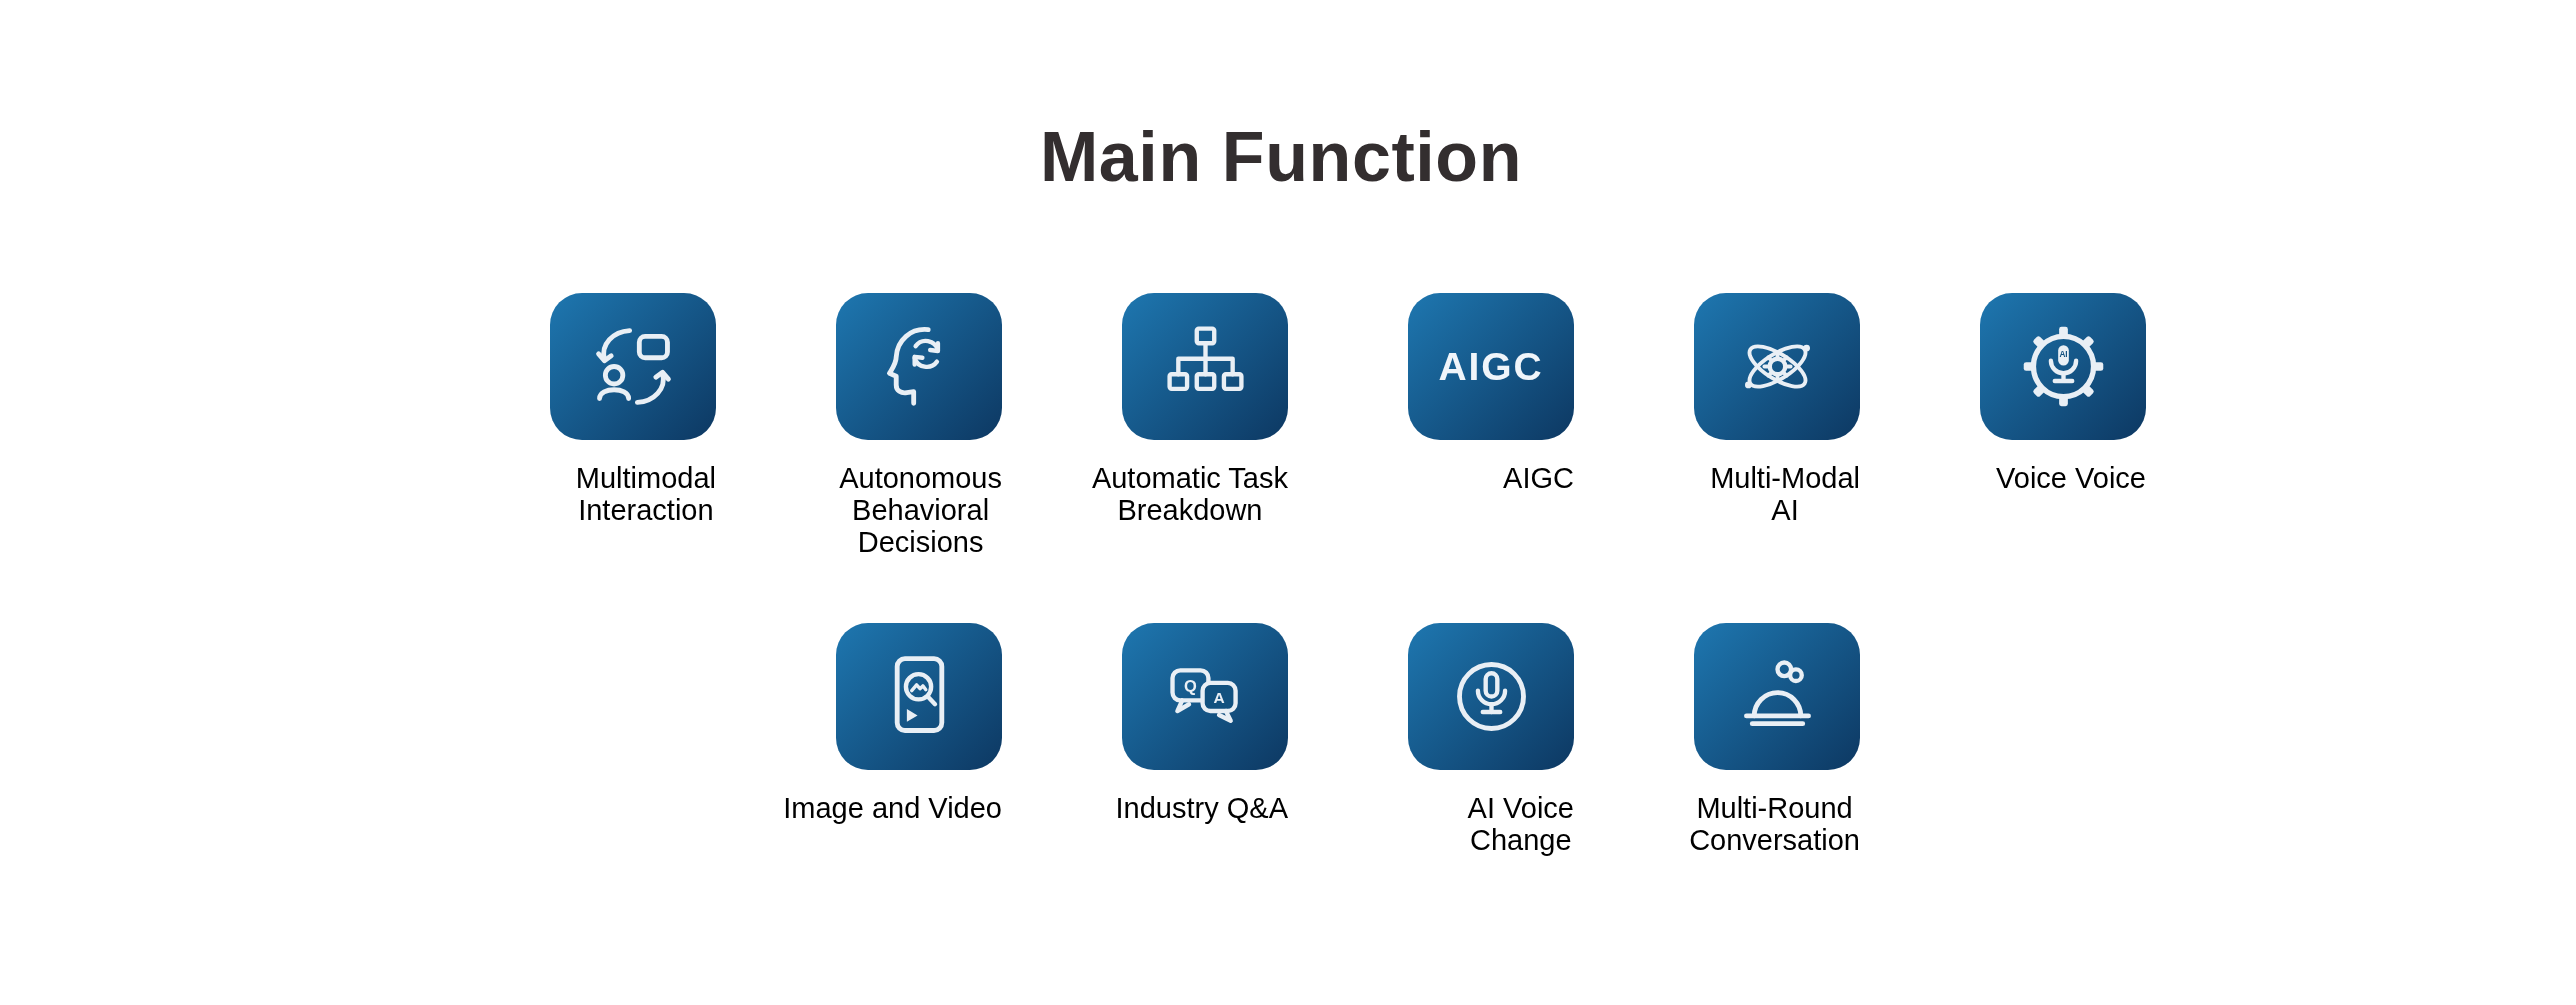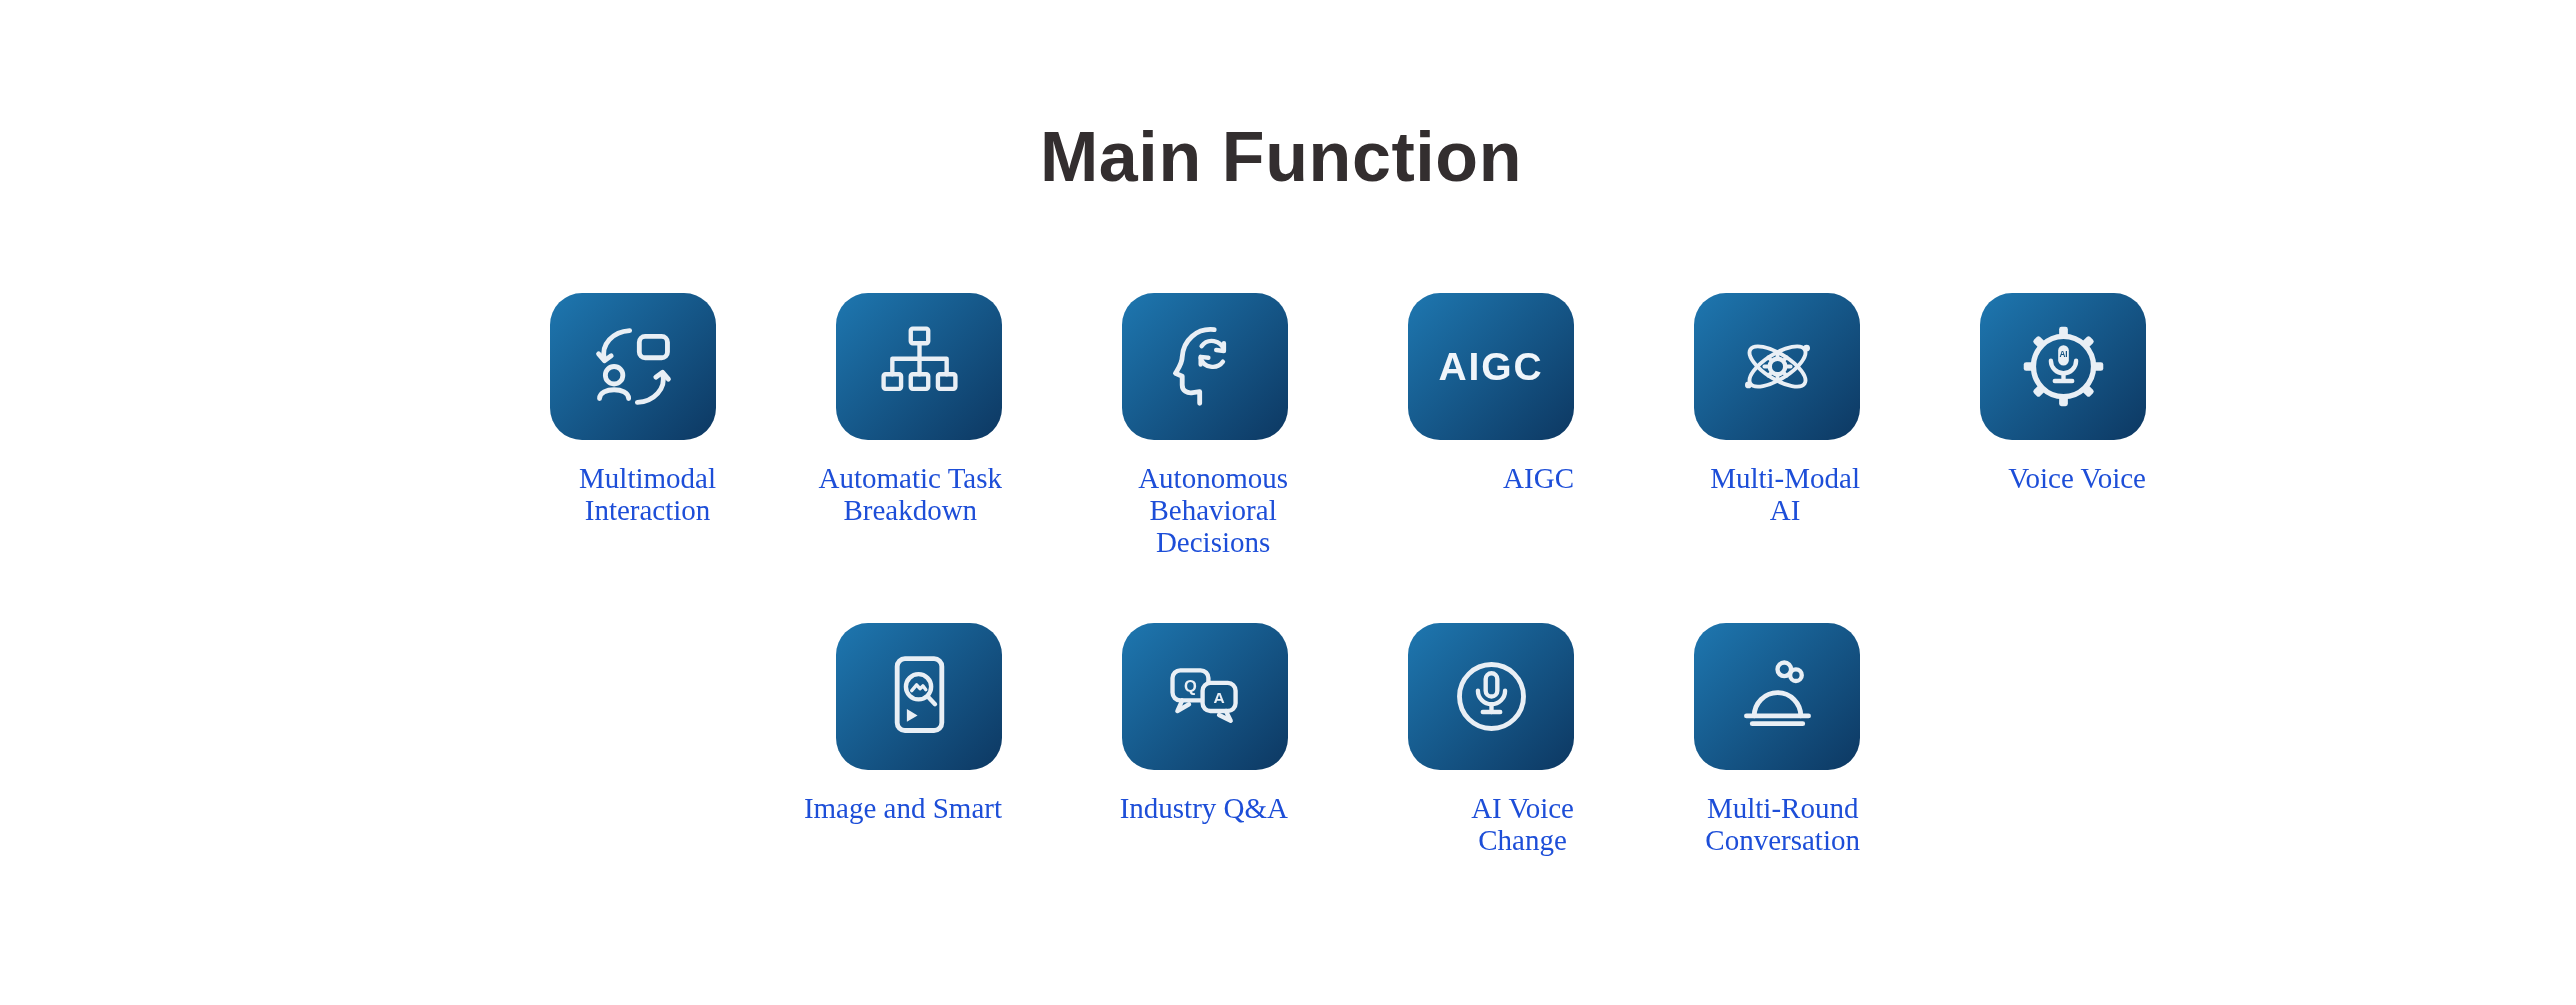--- a/index.html
+++ b/index.html
@@ -59,24 +59,23 @@
   .tile-text {
     font-size: 39px;
     font-weight: bold;
     letter-spacing: 1.9px;
     color: #f0f5fa;
   }
   .label {
     margin-top: 23px;
     font-size: 29px;
     line-height: 1.1;
-    color: #1d4ed8;
+    color: #000000;
     text-align: center;
     white-space: pre-line;
-    font-family: Liberation Serif, serif;
   }
   svg text {
     font-family: "Liberation Sans", sans-serif;
   }
 </style>
 </head>
 <body>
 
 <h1 class="title">Main Function</h1>
 
@@ -95,47 +94,47 @@
           <path d="M80 57 C84 73 71 86 54 87"></path>
           <path d="M73 61 L80 56 L86 63"></path>
         </svg>
       </div>
       <div class="label">Multimodal
 Interaction</div>
     </div>
 
     <div class="cell">
       <div class="tile">
-        <svg viewBox="0 0 100 100" fill="none" stroke="currentColor" stroke-width="4.5" stroke-linecap="round" stroke-linejoin="round">
-          <rect x="41" y="11" width="18" height="15" rx="2"></rect>
-          <path d="M50 26 V42 M22 42 H78 M22 42 V58 M50 42 V58 M78 42 V58"></path>
-          <rect x="13" y="58" width="18" height="15" rx="2"></rect>
-          <rect x="41" y="58" width="18" height="15" rx="2"></rect>
-          <rect x="69" y="58" width="18" height="15" rx="2"></rect>
-        </svg>
-      </div>
-      <div class="label">Automatic Task
-Breakdown</div>
-    </div>
-
-    <div class="cell">
-      <div class="tile">
         <svg viewBox="0 0 100 100" fill="none" stroke="currentColor" stroke-width="5" stroke-linecap="round" stroke-linejoin="round">
           <path d="M59 12 C41 10 27 23 26 40 C26 47 22 52 19 57 L26 60 L26 69 C26 75 31 78 37 77 L44 76 L44 88"></path>
           <g stroke-width="4.5">
             <path d="M46 29 A13 13 0 0 1 69 33"></path>
             <path d="M69 26 L69 34 L61 33"></path>
             <path d="M68 45 A13 13 0 0 1 45 41"></path>
             <path d="M45 48 L45 40 L53 41"></path>
           </g>
         </svg>
       </div>
       <div class="label">Autonomous
 Behavioral
 Decisions</div>
+    </div>
+
+    <div class="cell">
+      <div class="tile">
+        <svg viewBox="0 0 100 100" fill="none" stroke="currentColor" stroke-width="4.5" stroke-linecap="round" stroke-linejoin="round">
+          <rect x="41" y="11" width="18" height="15" rx="2"></rect>
+          <path d="M50 26 V42 M22 42 H78 M22 42 V58 M50 42 V58 M78 42 V58"></path>
+          <rect x="13" y="58" width="18" height="15" rx="2"></rect>
+          <rect x="41" y="58" width="18" height="15" rx="2"></rect>
+          <rect x="69" y="58" width="18" height="15" rx="2"></rect>
+        </svg>
+      </div>
+      <div class="label">Automatic Task
+Breakdown</div>
     </div>
 
     <div class="cell">
       <div class="tile">
         <div class="tile-text">AIGC</div>
       </div>
       <div class="label">AIGC</div>
     </div>
 
     <div class="cell">
@@ -193,21 +192,21 @@
     <div class="cell">
       <div class="tile">
         <svg viewBox="0 0 100 100" fill="none" stroke="currentColor" stroke-width="5" stroke-linecap="round" stroke-linejoin="round">
           <rect x="27" y="11" width="46" height="74" rx="8"></rect>
           <circle cx="49" cy="40" r="13" stroke-width="4.5"></circle>
           <path d="M42 44 L47 38 L50.5 42 L53.5 39 L56.5 43" stroke-width="3.5"></path>
           <path d="M58.5 50 L66 58" stroke-width="4.5"></path>
           <path d="M37 63 V76 L48 69.5 Z" fill="currentColor" stroke="none"></path>
         </svg>
       </div>
-      <div class="label">Image and Smart</div>
+      <div class="label">Image and Video</div>
     </div>
 
 
     <div class="cell">
       <div class="tile">
         <svg viewBox="0 0 100 100" fill="none" stroke="currentColor" stroke-width="4.5" stroke-linecap="round" stroke-linejoin="round">
           <rect x="16" y="23" width="37" height="31" rx="8"></rect>
           <path d="M26 54 L21 65 L33 58"></path>
           <text x="34.5" y="45" font-size="17" font-weight="bold" fill="currentColor" stroke="none" text-anchor="middle">Q</text>
           <rect x="47" y="36" width="34" height="29" rx="8" fill="#12517f"></rect>

